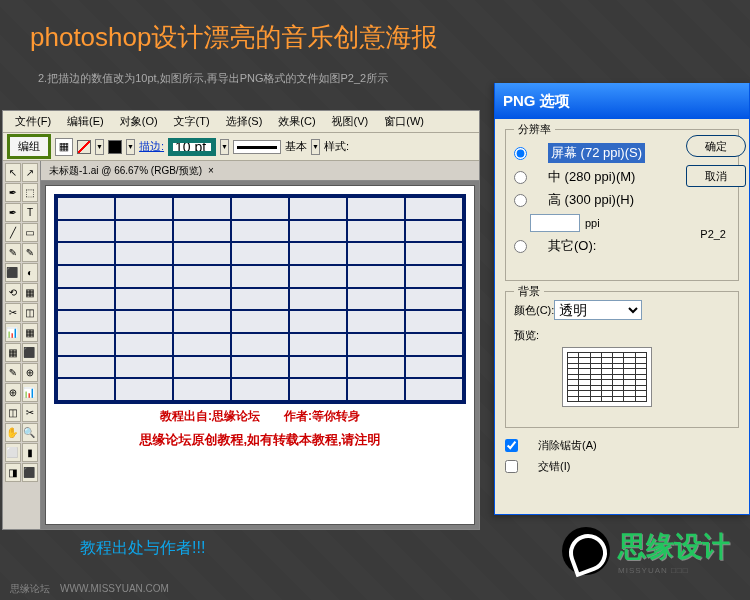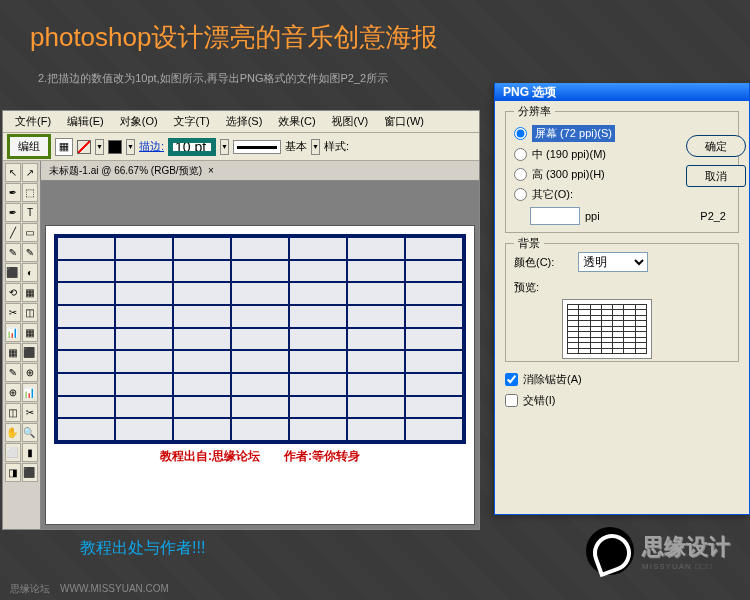--- a/index.html
+++ b/index.html
@@ -16,56 +16,56 @@
 .stroke-swatch { width: 14px; height: 14px; background: linear-gradient(135deg, transparent 45%, red 45%, red 55%, transparent 55%); border: 1px solid #666; }
 .fill-swatch { width: 14px; height: 14px; background: black; border: 1px solid #666; }
 .dropdown-arrow { width: 9px; height: 16px; background: #ece9d8; border: 1px solid #888; display: inline-flex; align-items: center; justify-content: center; font-size: 7px; }
 .link-label { color: #0033cc; text-decoration: underline; }
 .pt-input { width: 48px; height: 18px; border: 5px solid #0f766e; background: white; font-size: 14px; padding: 0 2px; }
 .stroke-preview { width: 48px; height: 14px; border: 1px solid #888; background: white; position: relative; }
 .stroke-preview::after { content: ""; position: absolute; top: 5px; left: 3px; right: 3px; height: 3px; background: black; }
 .doc-area { display: flex; height: calc(100% - 50px); }
 .tool-panel { width: 38px; background: #d4d0c8; border-right: 1px solid #888; display: grid; grid-template-columns: 1fr 1fr; grid-auto-rows: 19px; gap: 1px; padding: 2px; }
 .tool-btn { background: #ece9d8; border: 1px solid #aca899; display: flex; align-items: center; justify-content: center; font-size: 10px; cursor: default; }
-.canvas-zone { flex: 1; background: #808080; display: flex; flex-direction: column; gap: 40px; }
+.canvas-zone { flex: 1; background: #808080; display: flex; flex-direction: column; }
 .doc-tab { background: #d4d0c8; height: 20px; display: flex; align-items: center; padding: 0 8px; font-size: 10px; border-bottom: 1px solid #888; }
 .doc-tab-close { margin-left: 6px; cursor: default; }
 .canvas { flex: 1; background: white; margin: 4px; border: 1px solid #555; padding: 8px; position: relative; }
 .grid-artwork { width: 100%; height: 210px; border: 2px solid #001a66; }
 .grid-artwork table { width: 100%; height: 100%; border-collapse: collapse; }
 .grid-artwork td { border: 2px solid #001a66; background: #e8eaf0; }
 .credit-text { text-align: center; color: #cc0000; font-size: 12px; font-weight: bold; margin-top: 4px; }
 .credit-text2 { text-align: center; color: #cc0000; font-size: 13px; font-weight: bold; margin-top: 6px; }
 .dialog { position: absolute; top: 83px; right: 0; width: 256px; height: 432px; background: #ece9d8; border: 1px solid #0054e3; border-top: none; box-shadow: -2px 2px 6px rgba(0,0,0,0.3); }
-.dialog-title { height: 18px; background: linear-gradient(#3a95ff, #0054e3); color: white; font-size: 12px; display: flex; align-items: center; padding: 0 8px; font-weight: bold; }
+.dialog-title { height: 36px; background: linear-gradient(#3a95ff, #0054e3); color: white; font-size: 15px; display: flex; align-items: center; padding: 0 8px; font-weight: bold; }
 .dialog-body { padding: 10px; font-size: 11px; }
-.fieldset { border: 1px solid #aca899; padding: 8px 8px 2px; margin-bottom: 10px; position: relative; }
+.fieldset { border: 1px solid #aca899; padding: 8px 8px 20px; margin-bottom: 10px; position: relative; }
 .fieldset-legend { position: absolute; top: -8px; left: 8px; background: #ece9d8; padding: 0 4px; font-size: 11px; }
 .radio-row { display: flex; align-items: center; margin: 5px 0; gap: 5px; }
 .radio-row input[type="radio"] { margin: 0; }
-.radio-row label { font-size: 11px; }
+.radio-row label { font-size: 13px; margin-left: 16px; }
 .radio-row .sel { background: #316ac5; color: white; padding: 1px 3px; }
 .other-input { width: 50px; height: 18px; border: 1px solid #7f9db9; margin-left: 16px; }
 .p22 { position: absolute; right: 12px; top: 98px; font-size: 11px; }
 .color-row { display: flex; align-items: center; margin-bottom: 8px; }
-.color-select { width: 70px; height: 20px; border: 1px solid #7f9db9; background: white; font-size: 12px; margin-left: 24px; }
+.color-select { width: 88px; height: 20px; border: 1px solid #7f9db9; background: white; font-size: 14px; }
 .preview-label { margin-bottom: 4px; }
 .preview-box { width: 90px; height: 60px; border: 1px solid #888; background: white; margin-left: 48px; padding: 4px; }
 .preview-grid { width: 100%; height: 100%; }
 .preview-grid table { width: 100%; height: 100%; border-collapse: collapse; }
 .preview-grid td { border: 1px solid #333; }
-.checkbox-row { display: flex; align-items: center; gap: 5px; margin: 6px 0; }
+.checkbox-row { display: flex; align-items: center; gap: 20px; margin: 6px 0; }
 .checkbox-row input { margin: 0; }
 .side-ok { position: absolute; top: 135px; left: 686px; width: 60px; height: 22px; background: #ece9d8; border: 1px solid #003c74; font-size: 11px; border-radius: 11px; z-index: 5; }
 .side-cancel { position: absolute; top: 165px; left: 686px; width: 60px; height: 22px; background: #ece9d8; border: 1px solid #003c74; font-size: 11px; border-radius: 3px; z-index: 5; }
 .outside-text { position: absolute; top: 538px; left: 80px; color: #0ea5e9; font-size: 16px; font-weight: normal; }
 .logo-zone { position: absolute; bottom: 25px; right: 20px; display: flex; align-items: center; gap: 8px; }
 .logo-circle { width: 48px; height: 48px; background: black; border-radius: 50%; position: relative; }
 .logo-circle::after { content: ""; position: absolute; width: 30px; height: 30px; border: 4px solid white; border-radius: 50% 50% 50% 0; top: 7px; left: 7px; transform: rotate(-20deg); }
-.logo-text { color: #a3a3a3; font-size: 22px; font-weight: bold; font-family: "SimHei"; text-shadow: 1px 1px 0 #888; }
+.logo-text { color: #22c55e; font-size: 28px; font-weight: bold; font-family: "SimHei"; text-shadow: 1px 1px 0 #888; }
 .logo-sub { color: #666; font-size: 8px; letter-spacing: 1px; }
 .footer { position: absolute; bottom: 4px; left: 10px; color: #888; font-size: 10px; }
 </style>
 </head>
 <body>
 
 <div class="page-bg"></div>
 <div class="title">photoshop设计漂亮的音乐创意海报</div>
 <div class="subtitle">2.把描边的数值改为10pt,如图所示,再导出PNG格式的文件如图P2_2所示</div>
 
@@ -220,49 +220,50 @@
                   <td></td>
                   <td></td>
                   <td></td>
                   <td></td>
                   <td></td>
                 </tr>
           </tbody>
             </table>
         </div>
         <div class="credit-text">教程出自:思缘论坛　　作者:等你转身</div>
+        <div class="credit-text2">思缘论坛原创教程,如有转载本教程,请注明</div>
       </div>
     </div>
   </div>
 </div>
 
 <div class="dialog">
   <div class="dialog-title">PNG 选项</div>
   <div class="dialog-body">
     <div class="fieldset">
       <div class="fieldset-legend">分辨率</div>
       <div class="radio-row">
         <input type="radio" name="res" checked="" style="">
         <label class="sel">屏幕 (72 ppi)(S)</label>
       </div>
       <div class="radio-row">
         <input type="radio" name="res" style="">
-        <label>中 (190 ppi)(M)</label>
+        <label>中 (280 ppi)(M)</label>
       </div>
       <div class="radio-row">
         <input type="radio" name="res" style="">
         <label>高 (300 ppi)(H)</label>
       </div>
       <div class="radio-row">
+        <input class="other-input" style="">
+        <span>ppi</span>
+      </div>
+      <div class="radio-row">
         <input type="radio" name="res" style="">
         <label>其它(O):</label>
-      </div>
-      <div class="radio-row">
-        <input class="other-input" style="">
-        <span>ppi</span>
       </div>
       <span class="p22">P2_2</span>
     </div>
     <div class="fieldset">
       <div class="fieldset-legend">背景</div>
       <div class="color-row">
         <span>颜色(C):</span>
         <select class="color-select">
           <option>透明</option>
         </select>

